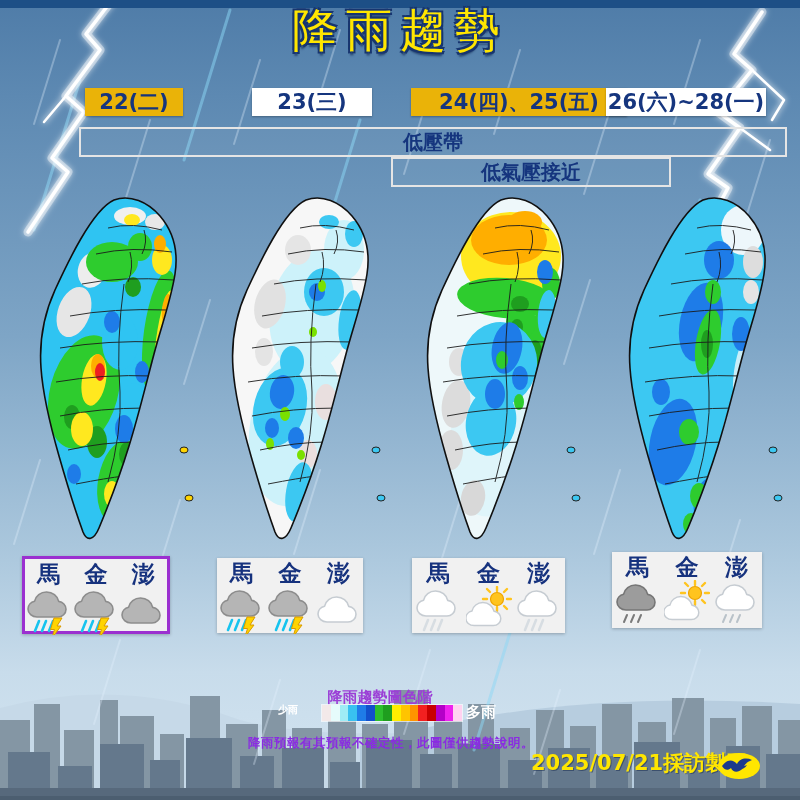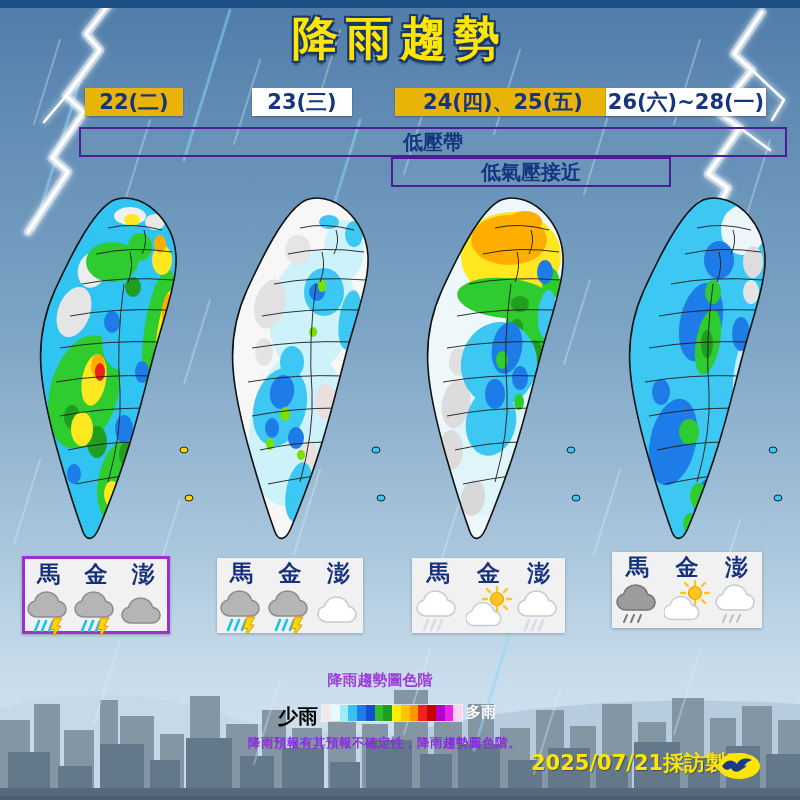--- a/index.html
+++ b/index.html
@@ -2,37 +2,37 @@
 <html><head>
 <meta charset="utf-8">
 <style>
   html,body{margin:0;padding:0;}
   body{width:800px;height:800px;position:relative;overflow:hidden;
        font-family:"DejaVu Sans",sans-serif;background:#5d89b2;}
   .sky{position:absolute;inset:0;
        background:linear-gradient(180deg,#4f7ca8 0%,#5d89b2 12%,#7ea5c6 42%,#a9c6dc 68%,#c8dcEB 84%,#d4e5f1 100%);}
   .topbar{position:absolute;top:0;left:0;width:800px;height:8px;background:#1d4f86;}
   svg.fx{position:absolute;left:0;top:0;pointer-events:none;}
-  .title{position:absolute;top:8px;left:0;width:800px;text-align:center;
-         font-size:46px;font-weight:700;color:#ffe600;letter-spacing:8px;
+  .title{position:absolute;top:0;left:0;width:800px;text-align:center;
+         font-size:46px;font-weight:400;color:#ffe600;letter-spacing:8px;
          text-shadow:-2px -2px 0 #17356f,2px -2px 0 #17356f,-2px 2px 0 #17356f,2px 2px 0 #17356f,0 4px 2px rgba(10,30,70,.55);}
   .chip{position:absolute;top:88px;height:28px;line-height:28px;text-align:center;
         font-size:21px;font-weight:700;color:#15357e;background:#ffffff;box-shadow:0 1px 2px rgba(0,0,0,.3);}
   .chip.hl{background:#eab308;}
-  .band{position:absolute;border:2px solid #4c1d95;color:#15357e;font-weight:700;
+  .band{position:absolute;border:2px solid #e5e5e5;color:#15357e;font-weight:700;
         font-size:20px;text-align:center;background:rgba(255,255,255,0.04);}
   .map{position:absolute;top:192px;width:186px;height:356px;}
   .daybox{position:absolute;background:#f1f1f1;box-shadow:0 1px 3px rgba(0,0,0,.25);
           display:flex;justify-content:space-evenly;align-items:flex-start;padding-top:3px;box-sizing:border-box;}
   .daybox.boxed{border:3px solid #9b30d0;}
   .iscol{display:flex;flex-direction:column;align-items:center;width:48px;}
   .iname{font-size:23px;font-weight:700;color:#16327e;line-height:25px;}
-  .legend-title{position:absolute;left:280px;top:671px;width:200px;text-align:center;
+  .legend-title{position:absolute;left:280px;top:688px;width:200px;text-align:center;
         color:#9b3fd6;font-size:15px;font-weight:700;}
-  .legend-less{position:absolute;left:278px;top:703px;color:#000000;font-size:20px;font-weight:700;}
+  .legend-less{position:absolute;left:278px;top:703px;color:#ffffff;font-size:10px;font-weight:700;}
   .legend-more{position:absolute;left:466px;top:703px;color:#ffffff;font-size:15px;font-weight:700;}
   .colorbar{position:absolute;left:322px;top:705px;width:140px;height:16px;display:flex;
         box-shadow:0 0 0 1px rgba(255,255,255,.65);}
   .colorbar span{flex:1;}
   .note{position:absolute;left:248px;top:735px;width:310px;font-size:12.5px;
         color:#8a2be2;font-weight:700;letter-spacing:.5px;}
   .credit{position:absolute;left:531px;top:749px;font-size:21px;color:#ffe600;font-weight:700;
         text-shadow:1px 1px 0 rgba(20,40,80,.5);}
   .logo{position:absolute;left:716px;top:751px;}
 </style>
@@ -153,22 +153,22 @@
     <path d="M752 70 L784 100 L772 120" stroke="#ffffff" stroke-width="2.5"></path>
     <path d="M740 128 L770 150" stroke="#ffffff" stroke-width="2.5"></path>
   </g>
 </svg>
 
 <div class="topbar"></div>
 
 <div class="title">降雨趨勢</div>
 
 <div class="chip hl" style="left:85px;width:98px">22(二)</div>
-<div class="chip" style="left:252px;width:100px">23(三)</div>
-<div class="chip hl" style="left:395px;width:216px">24(四)、25(五)</div>
+<div class="chip" style="left:252px;width:120px">23(三)</div>
+<div class="chip hl" style="left:411px;width:216px">24(四)、25(五)</div>
 <div class="chip" style="left:606px;width:160px">26(六)~28(一)</div>
 
 <div class="band" style="left:79px;top:127px;width:704px;height:26px;line-height:26px">低壓帶</div>
 <div class="band" style="left:391px;top:157px;width:276px;height:26px;line-height:26px">低氣壓接近</div>
 
 <div class="map" style="left:12px"><svg width="186" height="356" viewBox="0 0 186 356">
     <defs>
         <clipPath id="mc0">
           <path d="M102 8 C118 2 136 10 148 24 C160 38 167 56 163 82 C159 108 150 132 142 162 C134 192 127 222 117 254 C109 280 97 312 87 336 C82 348 75 350 71 340 C63 318 55 292 47 264 C39 236 31 206 29 176 C27 148 33 120 43 98 C55 72 80 18 102 8 Z"></path>
         </clipPath>
@@ -547,20 +547,20 @@
     <span style="background: rgb(255, 196, 0);"></span>
     <span style="background: rgb(255, 148, 0);"></span>
     <span style="background: rgb(243, 32, 32);"></span>
     <span style="background: rgb(200, 0, 0);"></span>
     <span style="background: rgb(180, 0, 200);"></span>
     <span style="background: rgb(238, 34, 238);"></span>
     <span style="background: rgb(255, 210, 240);"></span>
   </div>
 <div class="legend-more">多雨</div>
 
-<div class="note">降雨預報有其預報不確定性，降雨趨勢圖色階。</div>
+<div class="note">降雨預報有其預報不確定性，此圖僅供趨勢說明。</div>
 <div class="credit">2025/07/21採訪製圖</div>
 
 <svg class="logo" width="46" height="30" viewBox="0 0 46 30">
   <ellipse cx="23" cy="15" rx="21" ry="13" fill="#ffe600"></ellipse>
   <path d="M6 15 C11 8 17 8 21 13 C23 8 30 6 36 9 C31 11 29 13 27 17 C23 22 17 22 15 17 C12 20 8 19 6 15 Z
            M21 13 C24 16 27 16 31 14 C28 19 22 20 19 16 Z" fill="#1c3a8c"></path>
 </svg>
 
 </body></html>

